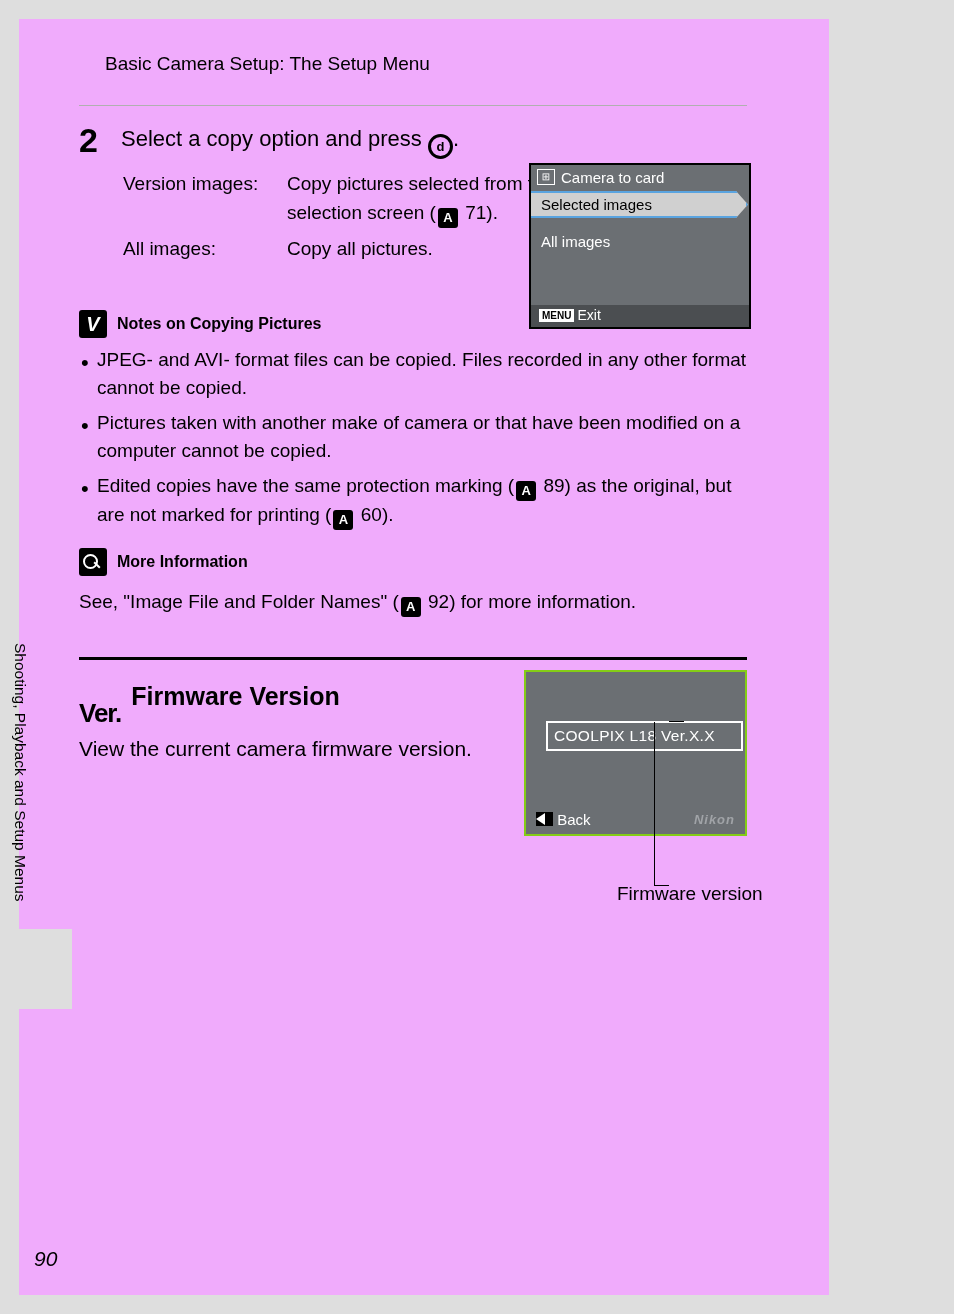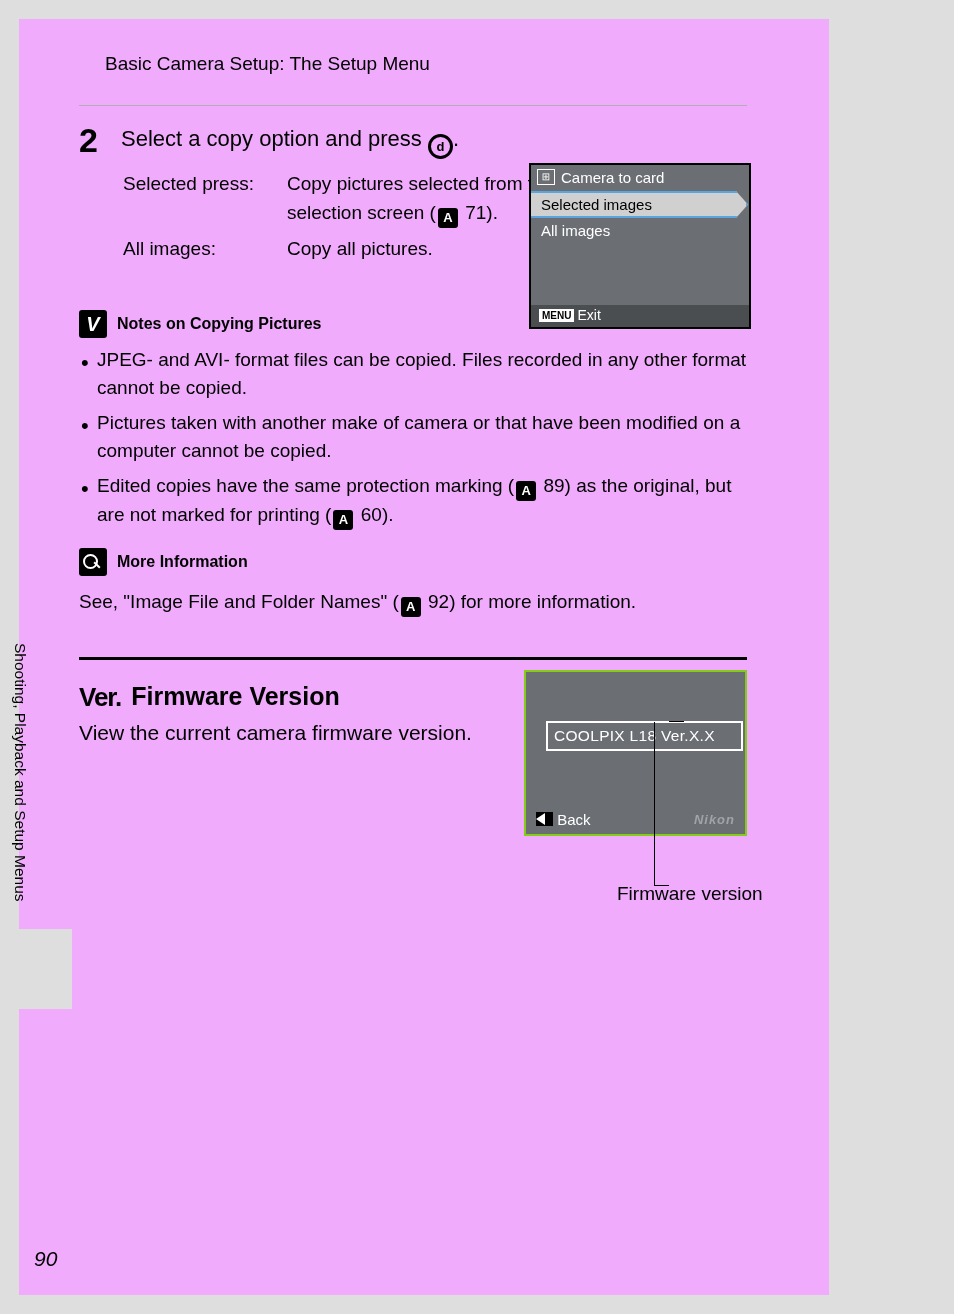--- a/index.html
+++ b/index.html
@@ -55,21 +55,21 @@
   }
   .cam-title .mem-icon {
     position: absolute; left: 6px; top: 4px; width: 18px; height: 16px;
     border: 1.5px solid #fff; font-size: 10px; line-height: 13px; text-align: center;
   }
   .cam-item {
     padding: 3px 8px 3px 10px; color: #fff;
   }
   .cam-item.selected {
     background: #d0d0d0; color: #000; border: 2px solid #5aa4e0; border-left-width: 0;
-    margin: 1px 1px 1px 0; position: relative;
+    margin: 1px 1px 12px 0; position: relative;
     clip-path: polygon(0 0, calc(100% - 12px) 0, 100% 50%, calc(100% - 12px) 100%, 0 100%);
   }
   .cam-footer {
     position: absolute; bottom: 0; left: 0; right: 0; height: 22px;
     background: #4b4e51; padding: 2px 8px; font-size: 14px;
   }
   .menu-badge {
     display: inline-block; background: #fff; color: #000; font-size: 10px;
     font-weight: 700; padding: 1px 3px; margin-right: 3px; vertical-align: 1px;
   }
@@ -102,20 +102,21 @@
     background: #fff; transform: rotate(45deg);
   }
   .info-text { font-size: 19px; line-height: 1.5; }
 
   .hr-thick { border: none; border-top: 3px solid #000; margin-top: 40px; margin-bottom: 22px; }
 
   .firmware-row { display: flex; align-items: flex-start; gap: 10px; }
   .ver-icon {
     font-family: Arial, sans-serif; font-size: 26px; font-weight: 900;
     letter-spacing: -1px;
+    margin-top: 16px;
   }
   .fw-heading { font-size: 25px; font-weight: 700; }
   .fw-desc { font-size: 21px; margin-top: 8px; }
 
   
   .cam-screen2 {
     position: absolute; right: 82px; top: 651px; width: 223px; height: 166px;
     background: #6b6f73; border: 2px solid #84cc16; color: #fff;
     font-family: Arial, sans-serif;
   }
@@ -166,21 +167,21 @@
   <hr class="hr-top">
 
   <div class="step-row">
     <div class="step-num">2</div>
     <div class="step-body">
       <div class="step-title">
         <span>Select a copy option and press </span><span class="ok-btn">d</span><span>.</span>
       </div>
       <div class="defs">
         <div class="def-row">
-          <div class="def-term">Selected press:</div>
+          <div class="def-term">Version images:</div>
           <div class="def-desc">
             <span>Copy pictures selected from the picture selection screen (</span><span class="ref-icon">A</span> <span>71</span><span>).</span>
           </div>
         </div>
         <div class="def-row">
           <div class="def-term">All images:</div>
           <div class="def-desc">Copy all pictures.</div>
         </div>
       </div>
     </div>

